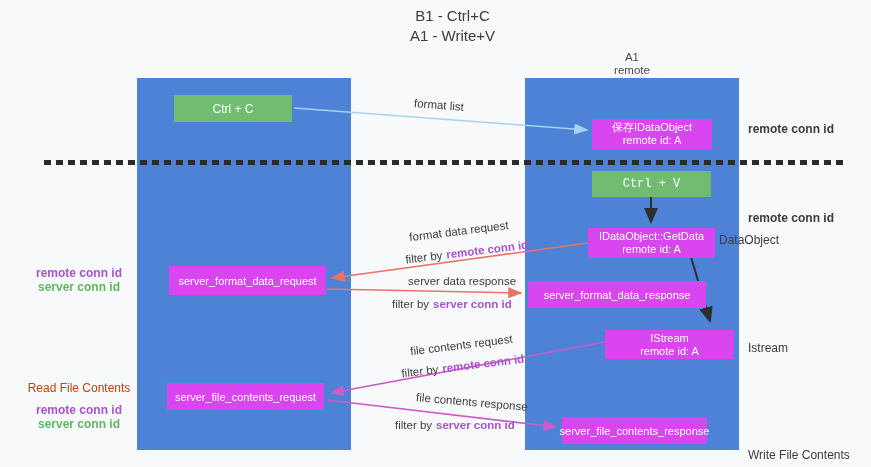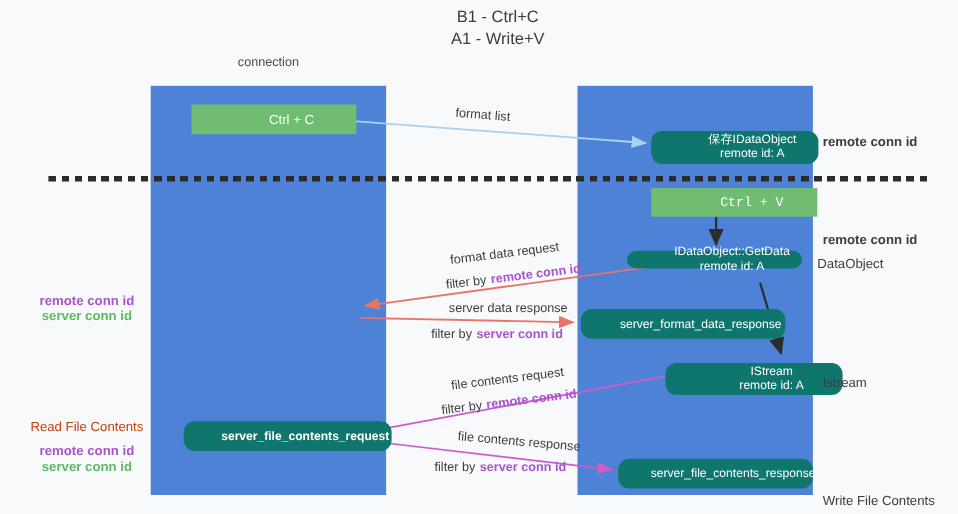--- a/index.html
+++ b/index.html
@@ -3,23 +3,23 @@
 <meta charset="utf-8">
 <style>
   html,body{margin:0;padding:0;}
   body{background:#f8f9fa;font-family:"Liberation Sans",sans-serif;}
   .canvas{position:relative;width:871px;height:467px;background:#f8f9fa;overflow:hidden;margin-left:17px;}
   .title{position:absolute;left:0;top:6px;width:871px;text-align:center;font-size:15px;line-height:20px;color:#3c3c3c;}
   .lifeline-header{position:absolute;top:51px;width:214px;text-align:center;font-size:11.5px;line-height:13px;color:#4a4a4a;}
   .col{position:absolute;top:78px;width:214px;height:372px;background:#4d82d6;}
   .dashed{position:absolute;left:27px;top:160px;width:800px;height:5px;
           background:repeating-linear-gradient(90deg,#2b2b2b 0 7px,transparent 7px 12px);}
-  .box{position:absolute;display:flex;align-items:center;justify-content:center;color:#fff;text-align:center;white-space:nowrap;padding-left:32px;}
+  .box{position:absolute;display:flex;align-items:center;justify-content:center;color:#fff;text-align:center;white-space:nowrap;}
   .green{background:#70bc71;font-size:12px;}
-  .orange{background:#0f766e;font-size:11px;border-radius:10px;}
+  .orange{background:#d946ef;font-size:11px;}
   .two{flex-direction:column;line-height:13px;}
   .alabel{position:absolute;font-size:11.5px;color:#3d3d3d;white-space:nowrap;}
   .alabel .pfx{margin-right:4px;}
   .purple{color:#a855cd;}
   .green-txt{color:#5fb863;}
   .bold{font-weight:bold;}
   .side{position:absolute;font-size:12px;color:#3c3c3c;white-space:nowrap;}
   .side.bold{font-weight:bold;}
   .left-stack{position:absolute;left:8px;width:108px;text-align:center;font-size:12px;line-height:14px;white-space:nowrap;}
   svg.overlay{position:absolute;left:0;top:0;pointer-events:none;}
@@ -28,21 +28,24 @@
 <body>
 
 <div class="canvas">
 
   <div class="title">
     <div>B1 - Ctrl+C</div>
     <div>A1 - Write+V</div>
   </div>
 
   <div class="lifeline-header" style="left:120px;">
-    <div>connection</div>
+  </div>
+  <div class="lifeline-header" style="left:508px;">
+    <div>A1</div>
+    <div>remote</div>
   </div>
 
   <div class="col" style="left:120px;"></div>
   <div class="col" style="left:508px;"></div>
 
   <div class="dashed"></div>
 
   <svg class="overlay" width="871" height="467" viewBox="0 0 871 467">
     <defs>
       <marker id="mk-blue" markerWidth="9" markerHeight="7" refX="8" refY="3.5" orient="auto">
@@ -66,30 +69,31 @@
     <line x1="634" y1="197" x2="634" y2="222" stroke="#2d2d2d" stroke-width="2" marker-end="url(#mk-blk)"></line>
     <line x1="674" y1="257" x2="693" y2="321" stroke="#2d2d2d" stroke-width="2" marker-end="url(#mk-blk)"></line>
   </svg>
 
   <div class="box green" style="left:157px;top:95px;width:118px;height:27px;">Ctrl + C</div>
   <div class="box orange two" style="left:575px;top:119px;width:120px;height:30px;">
     <div>保存IDataObject</div>
     <div>remote id: A</div>
   </div>
   <div class="box green" style="left:575px;top:171px;width:119px;height:26px;font-family:Liberation Mono, monospace;">Ctrl + V</div>
-  <div class="box orange two" style="left:553px;top:228px;width:127px;height:16px;">
+  <div class="box orange two" style="left:571px;top:228px;width:127px;height:30px;">
     <div>IDataObject::GetData</div>
     <div>remote id: A</div>
   </div>
-  <div class="box orange" style="left:511px;top:281px;width:154px;height:27px;">server_format_data_response</div>
+  <div class="box orange" style="left:152px;top:266px;width:157px;height:29px;">server_format_data_request</div>
+  <div class="box orange" style="left:511px;top:281px;width:178px;height:27px;">server_format_data_response</div>
   <div class="box orange two" style="left:588px;top:330px;width:129px;height:29px;">
     <div>IStream</div>
     <div>remote id: A</div>
   </div>
-  <div class="box orange" style="left:150px;top:383px;width:157px;height:27px;font-weight:bold;">server_file_contents_request</div>
+  <div class="box orange" style="left:150px;top:383px;width:157px;height:27px;">server_file_contents_request</div>
   <div class="box orange" style="left:545px;top:417px;width:145px;height:27px;">server_file_contents_response</div>
 
   <div class="alabel" style="left:397px;top:99px;transform:rotate(4.5deg);">format list</div>
 
   <div class="alabel" style="left:392px;top:225px;transform:rotate(-7deg);">format data request</div>
   <div class="alabel" style="left:388px;top:246px;transform:rotate(-7deg);">
     <span class="pfx">filter by</span><span class="purple bold">remote conn id</span>
   </div>
 
   <div class="alabel" style="left:391px;top:275px;">server data response</div>
@@ -102,21 +106,21 @@
     <span class="pfx">filter by</span><span class="purple bold">remote conn id</span>
   </div>
 
   <div class="alabel" style="left:399px;top:396px;transform:rotate(5deg);">file contents response</div>
   <div class="alabel" style="left:378px;top:419px;">
     <span class="pfx">filter by</span><span class="purple bold">server conn id</span>
   </div>
 
   <div class="side bold purple" style="left:731px;top:122px;">remote conn id</div>
   <div class="side bold purple" style="left:731px;top:211px;">remote conn id</div>
-  <div class="side" style="left:726px;top:233px;">DataObject</div>
+  <div class="side" style="left:702px;top:233px;">DataObject</div>
   <div class="side" style="left:731px;top:341px;">Istream</div>
   <div class="side" style="left:731px;top:448px;">Write File Contents</div>
 
   <div class="left-stack" style="top:266px;">
     <div class="purple bold">remote conn id</div>
     <div class="green-txt bold">server conn id</div>
   </div>
   <div class="left-stack" style="top:381px;color:#c2410c;">Read File Contents</div>
   <div class="left-stack" style="top:403px;">
     <div class="purple bold">remote conn id</div>

